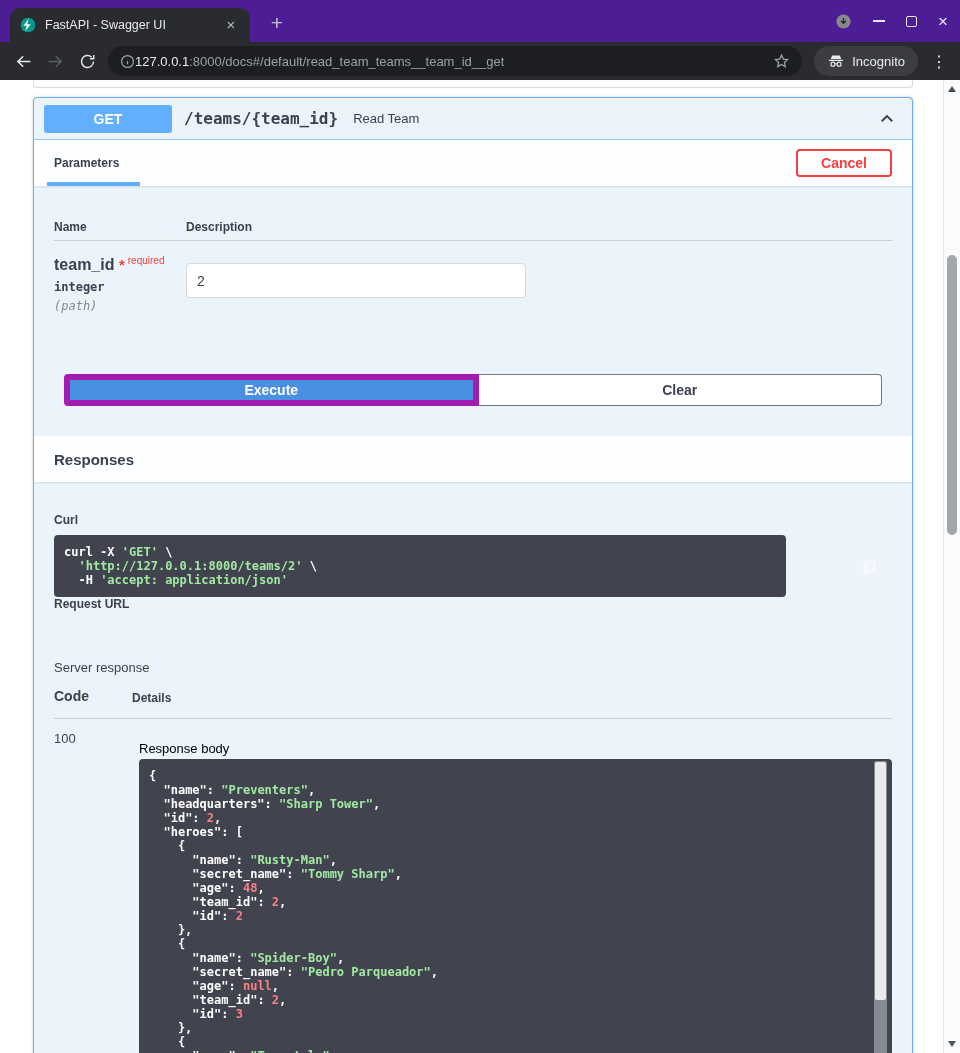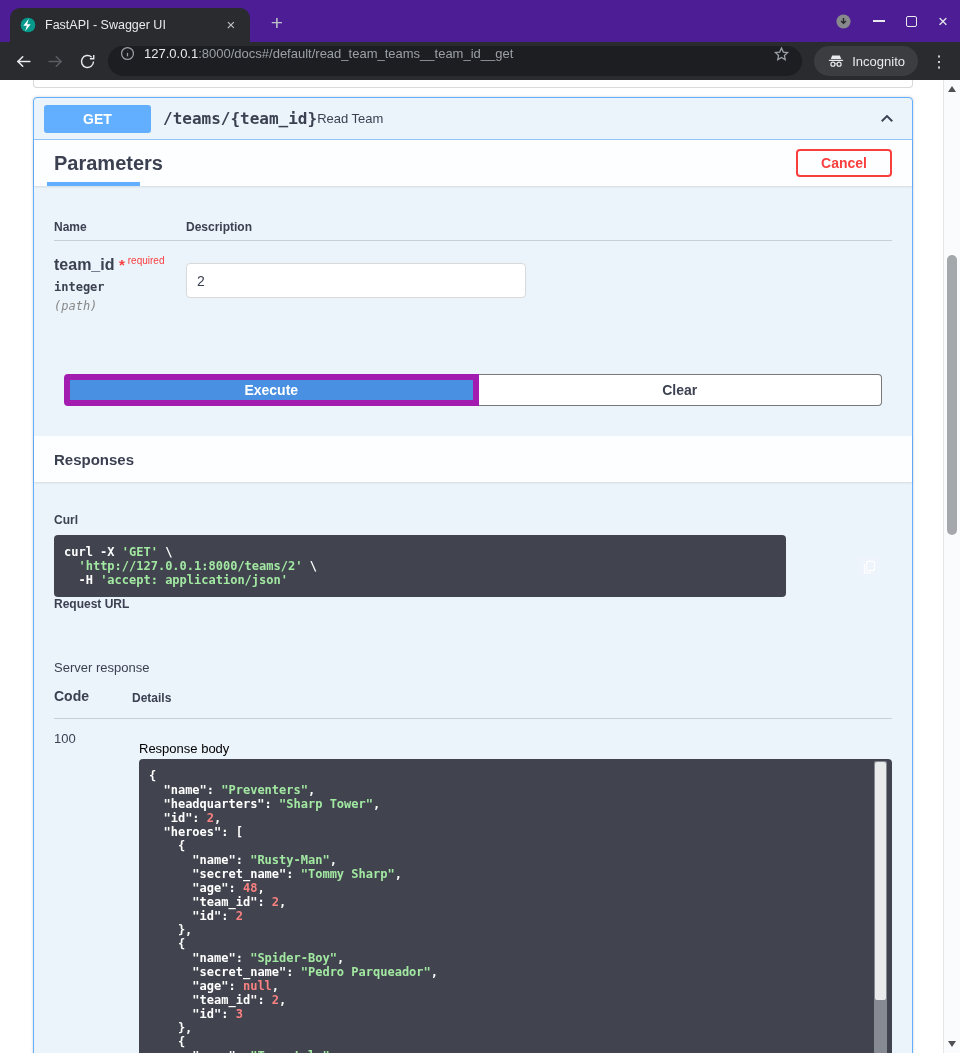--- a/index.html
+++ b/index.html
@@ -14,48 +14,48 @@
   .tab-close{color:#bdc1c6;font-size:15px;width:18px;height:18px;line-height:17px;text-align:center;border-radius:50%}
   .newtab{position:absolute;left:262px;top:9px;width:30px;height:30px;color:#bdc1c6;font-size:21px;
           line-height:28px;text-align:center;border-radius:50%;font-weight:400}
   .winctrl{position:absolute;right:12px;top:0;height:42px;display:flex;align-items:center;gap:21px}
   .wc-min{width:12px;height:2px;background:#e8eaed}
   .wc-max{width:11px;height:11px;border:1.5px solid #e8eaed;border-radius:2px}
   .wc-close{color:#e8eaed;font-size:17px;line-height:1}
   .toolbar{position:absolute;left:0;top:42px;width:960px;height:38px;background:#292b2e;
            display:flex;align-items:center;padding:0 8px;gap:2px}
   .navbtn{width:30px;height:30px;display:flex;align-items:center;justify-content:center;border-radius:50%;flex:0 0 auto}
-  .omnibox{flex:1;height:30px;background:#1d1e21;border-radius:15px;display:flex;align-items:flex-start;
-           padding:0 12px;gap:9px;margin:0 4px;min-width:0}
+  .omnibox{flex:1;height:30px;background:#1d1e21;border-radius:15px;display:flex;align-items:center;
+           padding:0 12px;margin:0 4px;min-width:0}
   .url{font-size:13px;color:#9aa0a6;white-space:nowrap;overflow:hidden;flex:1}
   .url .host{color:#e8eaed}
   .incog{height:30px;background:#3b3d40;border-radius:15px;display:flex;align-items:center;gap:7px;
          padding:0 13px;color:#e8eaed;font-size:13px;margin:0 6px;flex:0 0 auto}
   .menu-dots{color:#e8eaed;font-size:16px;width:26px;text-align:center;flex:0 0 auto}
 
   
   .page{position:absolute;left:0;top:80px;width:943px;height:973px;background:#fff;overflow:hidden}
   .prev-strip{position:absolute;left:33px;top:0;width:880px;height:8px;border:1px solid #d9d9d9;
               border-top:none;border-radius:0 0 4px 4px}
 
   .opblock{position:absolute;left:33px;top:17px;width:880px;height:1100px;background:#ebf3fb;
            border:1px solid #61affe;border-radius:4px;box-shadow:0 0 3px rgba(0,0,0,.19)}
   .opblock-header{position:absolute;left:0;top:0;width:100%;height:42px;
                   border-bottom:1px solid rgba(97,175,254,.65);display:flex;align-items:center;padding:0 8px;cursor:pointer}
-  .method-badge{width:107px;height:28px;background:#61affe;border-radius:3px;color:#fff;font-weight:700;
+  .method-badge{width:128px;height:28px;background:#61affe;border-radius:3px;color:#fff;font-weight:700;
                 font-size:14px;display:flex;align-items:center;justify-content:center;margin-left:2px}
   .op-path{font-family:"DejaVu Sans Mono",monospace;font-weight:600;font-size:16px;color:#3b4151;margin-left:12px}
-  .op-summary{font-size:13px;color:#3b4151;}
+  .op-summary{font-size:13px;color:#3b4151;margin-left:15px}
   .chevron{margin-left:auto;margin-right:8px;display:flex;align-items:center}
 
   .sec-header{position:absolute;left:0;width:100%;height:46px;background:rgba(255,255,255,.85);
               box-shadow:0 1px 2px rgba(0,0,0,.1);display:flex;align-items:center;padding:0 20px}
   .sec-params{top:42px}
   .sec-resp{top:338px}
-  .sec-title{font-size:20px;font-weight:700;color:#3b4151}
+  .sec-title{font-size:12px;font-weight:700;color:#3b4151}
   .resp-title{font-size:15px}
   .tab-underline{position:absolute;left:13px;bottom:0;width:93px;height:4px;background:#61affe}
   .cancel-btn{margin-left:auto;border:2px solid #f93e3e;color:#f93e3e;background:transparent;font-weight:700;
               font-size:14px;padding:4px 23px;border-radius:4px;font-family:"Liberation Sans",sans-serif;cursor:pointer}
 
   .cols-header{position:absolute;left:20px;top:118px;width:838px;height:25px;border-bottom:1px solid rgba(59,65,81,.2)}
   .col-name{position:absolute;left:0;top:4px;font-size:12px;font-weight:700;color:#3b4151}
   .col-desc{position:absolute;left:132px;top:4px;font-size:12px;font-weight:700;color:#3b4151}
 
   .param-name-cell{position:absolute;left:20px;top:158px}

